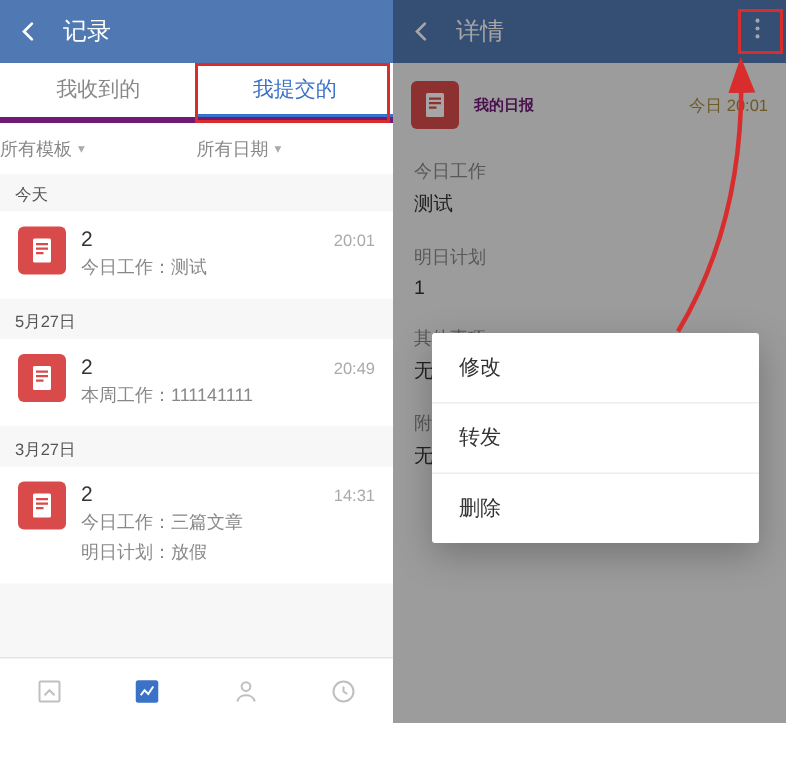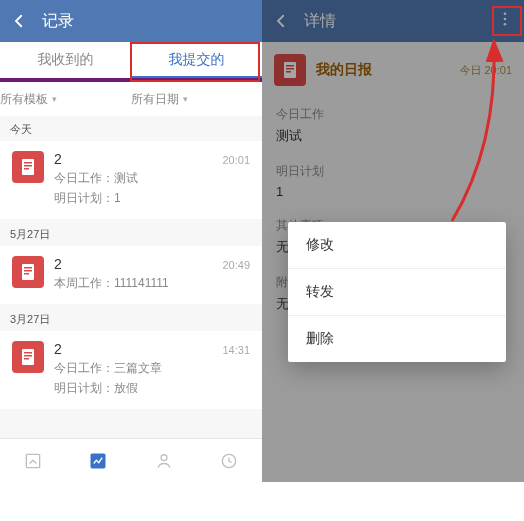--- a/index.html
+++ b/index.html
@@ -135,21 +135,21 @@
       background: rgba(0,0,0,0.35);
       pointer-events: none;
     }
     .detail-body { flex: 1; background: #f0f0f0; color: #444; }
     .report-head {
       display: flex;
       align-items: center;
       gap: 10px;
       padding: 12px;
     }
-    .report-title { font-size: 14px; font-weight: 600; color: #a16207; }
+    .report-title { font-size: 10px; font-weight: 600; color: #701a75; }
     .report-time { margin-left: auto; font-size: 11px; color: #a98a3a; }
     .section-label { font-size: 12px; color: #888; padding: 8px 14px 2px; }
     .section-body { font-size: 13px; color: #333; padding: 2px 14px 10px; }
 
     
     .menu {
       position: absolute;
       left: 26px; right: 18px;
       top: 222px;
       background: #fff;
@@ -222,21 +222,20 @@
             <rect x="8" y="10" width="8" height="1.5" fill="#d94b4b"></rect>
             <rect x="8" y="13" width="5" height="1.5" fill="#d94b4b"></rect>
           </svg>
       </div>
       <div class="item-body">
         <div class="item-top">
           <span class="item-title">2</span>
           <span class="item-time">20:01</span>
         </div>
         <div class="item-line">今日工作：测试</div>
-        <div class="item-line">明日计划：1</div>
       </div>
     </div>
 
     <div class="date-header">5月27日</div>
     <div class="item">
       <div class="avatar">
         <svg width="24" height="24" viewBox="0 0 24 24">
             <rect x="6" y="4" width="12" height="16" rx="1" fill="#fff"></rect>
             <rect x="8" y="7" width="8" height="1.5" fill="#d94b4b"></rect>
             <rect x="8" y="10" width="8" height="1.5" fill="#d94b4b"></rect>

